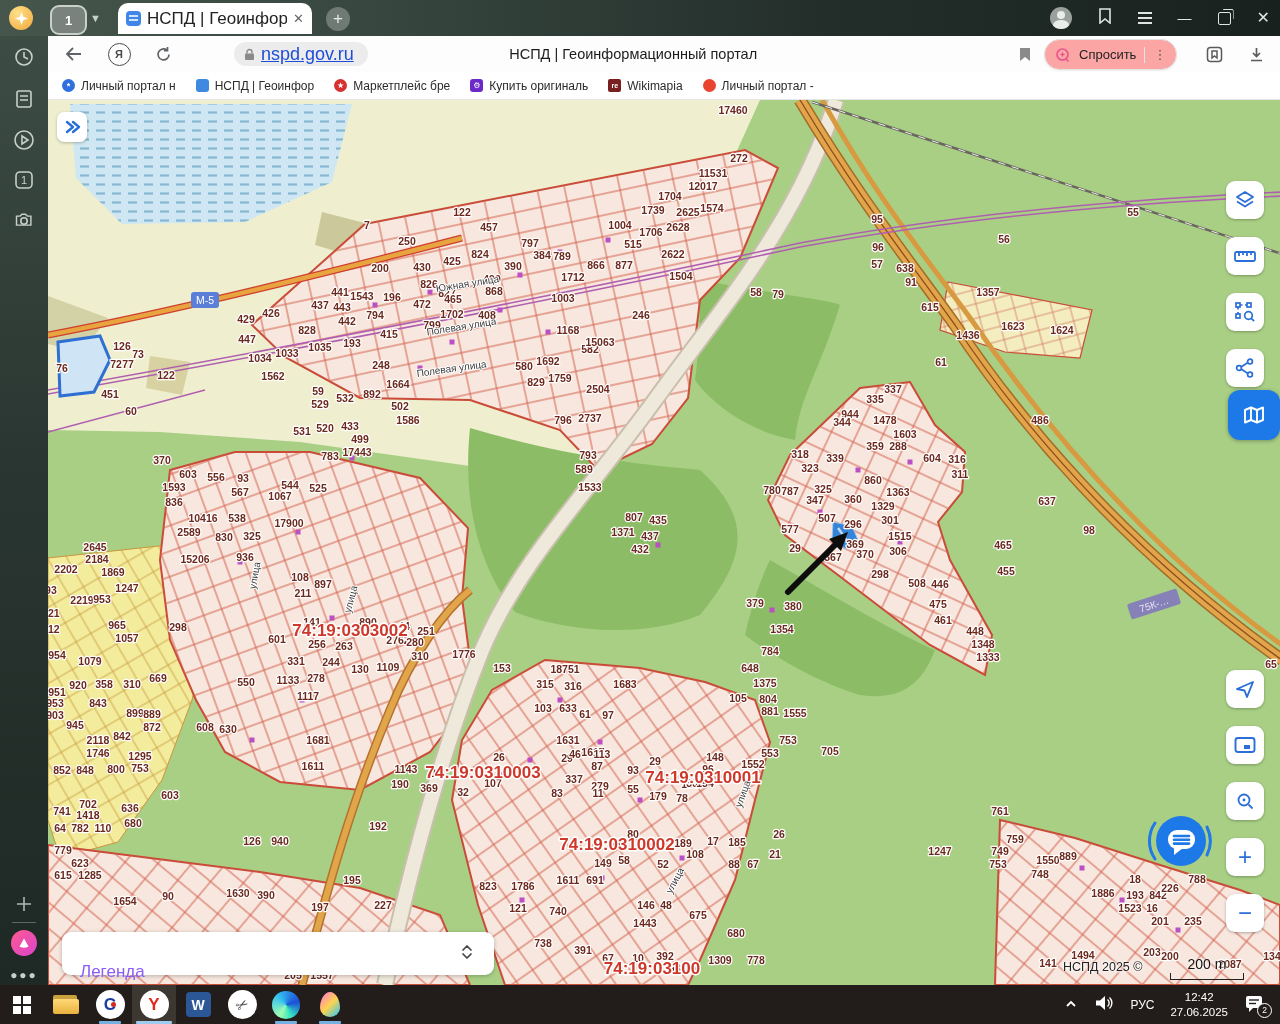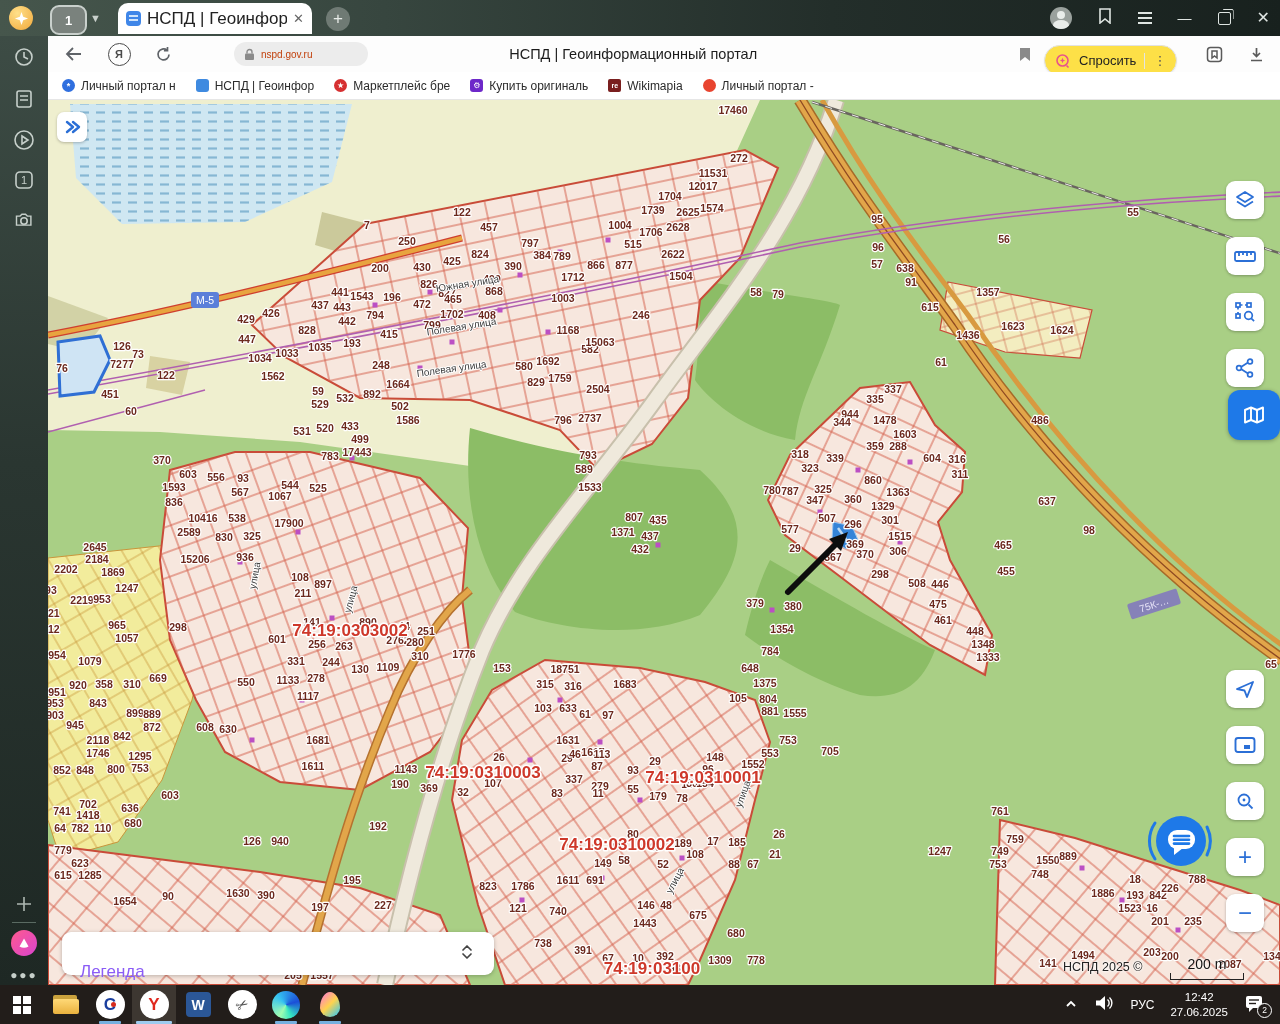--- a/index.html
+++ b/index.html
@@ -40,23 +40,23 @@
   .rail svg{display:block;}
   .rail-dots{letter-spacing:2px;color:#aeb8b2;font-size:12px;}
   .alice-fab{width:26px;height:26px;border-radius:50%;background:linear-gradient(135deg,#ff5a8e,#d944d0);display:flex;align-items:center;justify-content:center;}
   .rail-div{position:absolute;left:12px;width:24px;height:1px;background:#5a6a62;}
 
   
   .toolbar{position:absolute;left:48px;top:36px;width:1232px;height:36px;background:#fdfdfd;border-bottom:1px solid #ececec;}
   .tool-ic{position:absolute;top:0;height:36px;display:flex;align-items:center;justify-content:center;color:#5f6368;}
   .ya-circle{width:21px;height:21px;border:1.6px solid #4a4a4a;border-radius:50%;font-size:11px;font-weight:700;color:#4a4a4a;display:flex;align-items:center;justify-content:center;}
   .urlpill{position:absolute;left:186px;top:6px;width:134px;height:24px;background:#ececec;border-radius:13px;display:flex;align-items:center;padding:0 10px;gap:6px;box-sizing:border-box;}
-  .url-text{font-size:10px;color:#c2410c;}
+  .url-text{font-size:18px;color:#1d4ed8;text-decoration:underline;}
   .page-title{position:absolute;left:47.5%;top:0;transform:translateX(-50%);height:36px;display:flex;align-items:center;font-size:14.5px;color:#1c1c1c;}
-  .ask-pill{position:absolute;left:996px;top:9px;height:29px;border:1px solid #e2e2e2;border-radius:16px;display:flex;align-items:center;padding:0 10px;gap:8px;background:#fde047;box-shadow:0 1px 2px rgba(0,0,0,.06);}
+  .ask-pill{position:absolute;left:996px;top:3px;height:29px;border:1px solid #e2e2e2;border-radius:16px;display:flex;align-items:center;padding:0 10px;gap:8px;background:#fca5a5;box-shadow:0 1px 2px rgba(0,0,0,.06);}
   .ask-label{font-size:13px;color:#222;}
   .ask-sep{width:1px;height:16px;background:#e4e4e4;}
   .vdots{color:#555;font-size:13px;letter-spacing:0;}
 
   
   .bookmarks{position:absolute;left:48px;top:72px;width:1232px;height:28px;background:#fff;border-bottom:1px solid #e6e6e6;
     display:flex;align-items:center;padding-left:14px;gap:20px;box-sizing:border-box;}
   .bm{display:flex;align-items:center;gap:6px;font-size:12px;color:#2b2b2b;white-space:nowrap;}
   .bmi{width:13px;height:13px;border-radius:3px;display:flex;align-items:center;justify-content:center;color:#fff;font-size:9px;font-weight:700;flex:0 0 auto;}
 

